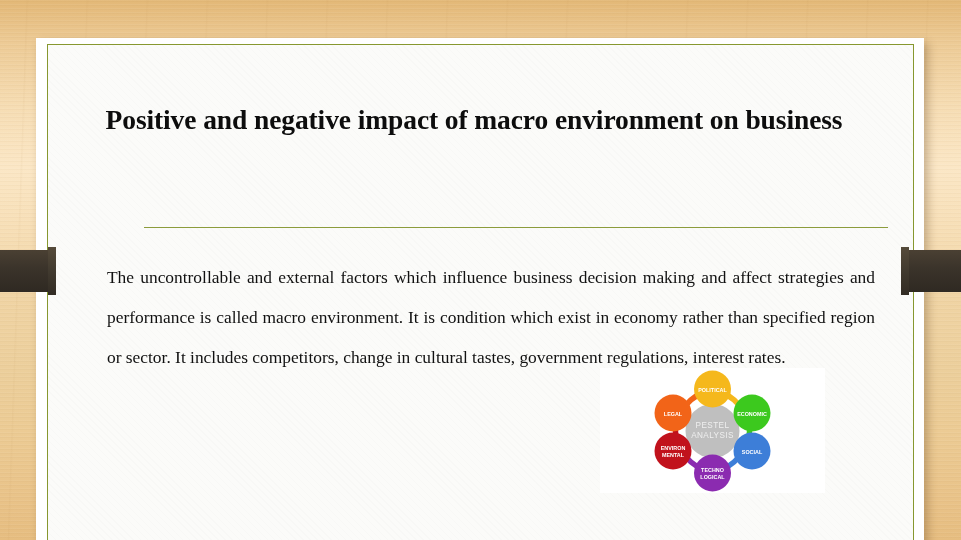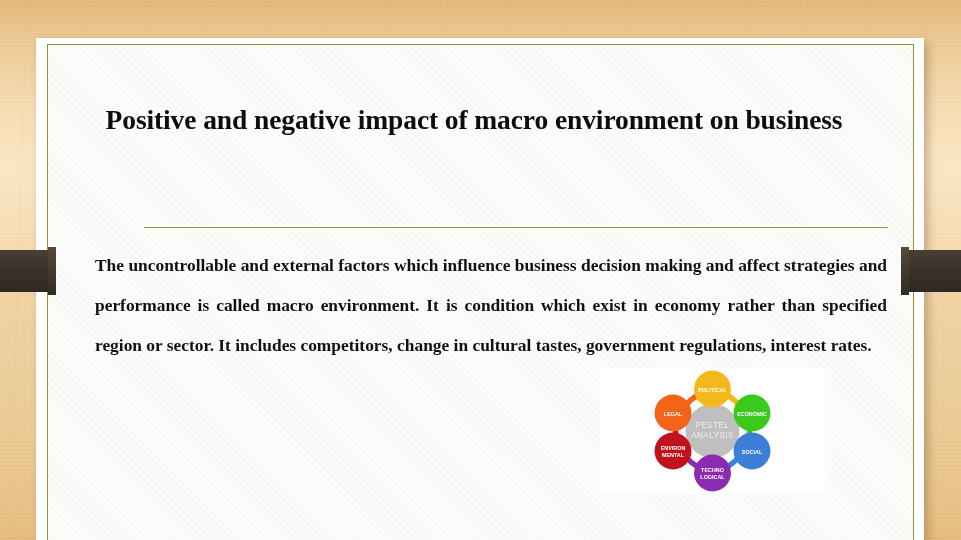--- a/index.html
+++ b/index.html
@@ -127,21 +127,21 @@
     left: 59px;
     top: 207px;
     width: 792px;
     font-family: "Liberation Serif", serif;
     font-size: 17.4px;
     line-height: 40px;
     color: #111111;
     text-align: justify;
     text-justify: inter-word;
   }
-  #body-text p { margin: 0; font-weight: bold; }
+  #body-text p { margin: 12px; }
 
   
   #pestel-figure {
     position: absolute;
     left: 564px;
     top: 330px;
     width: 225px;
     height: 125px;
     background: #ffffff;
   }

